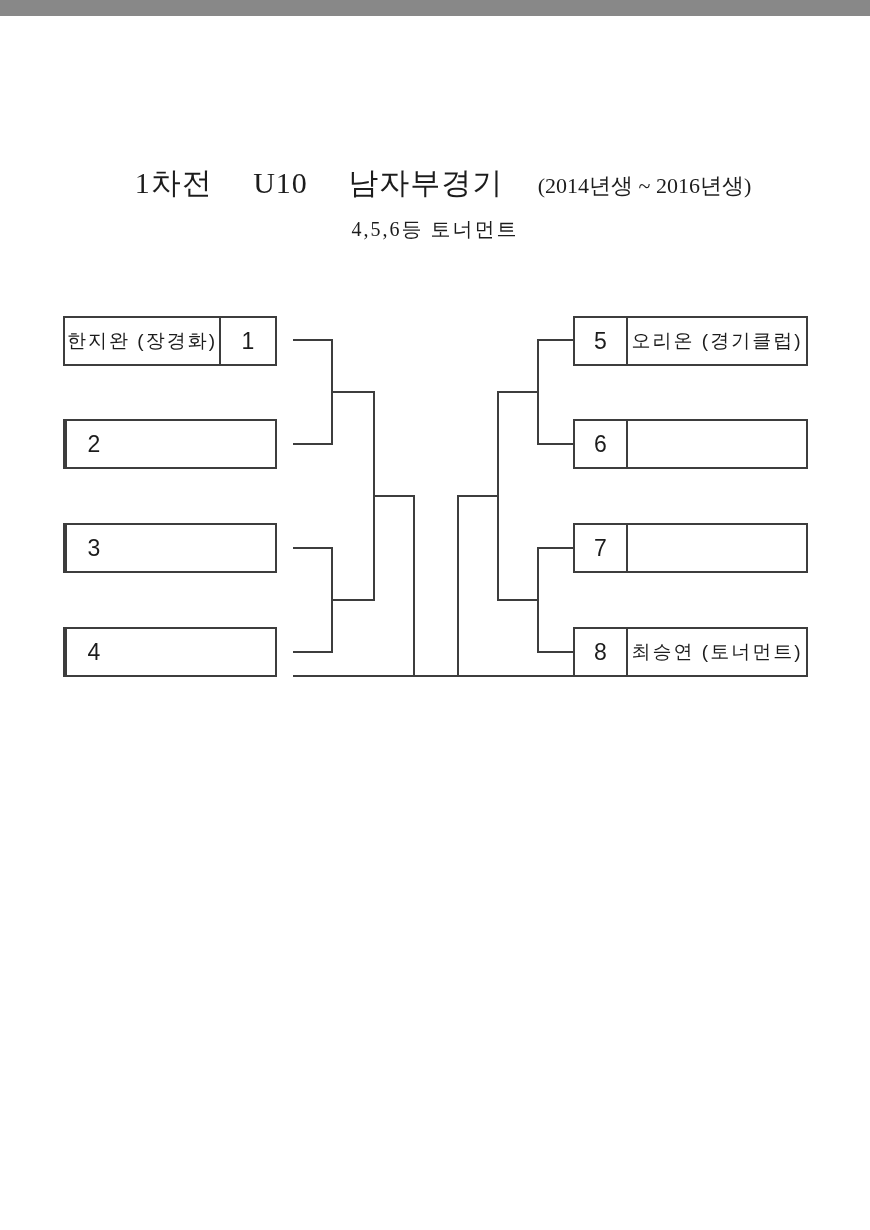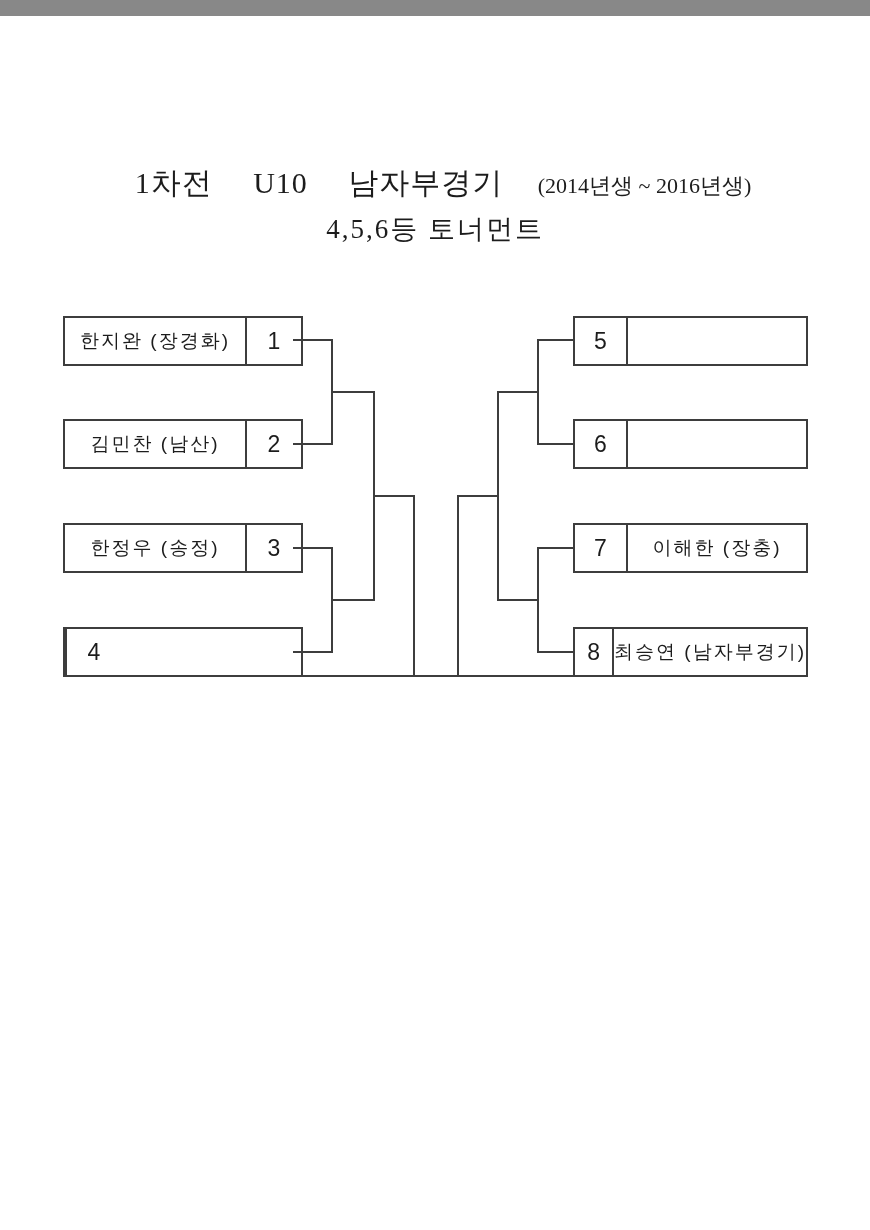--- a/index.html
+++ b/index.html
@@ -28,34 +28,34 @@
     white-space:nowrap;
     font-size:30px;line-height:38px;
     letter-spacing:1px;
   }
   .title-line1 .tseg{margin:0 16px;}
   .title-line1 .tsmall{
     font-size:22px;margin-left:10px;letter-spacing:0;
   }
   .title-line2{
     margin-top:8px;
-    font-size:27px;line-height:32px;
+    font-size:20px;line-height:32px;
     letter-spacing:2px;
   }
   
   .pbox{
     position:absolute;
     height:50px;
     border:2px solid var(--line);
     box-sizing:border-box;
     display:flex;
     align-items:stretch;
     background:#fff;
   }
-  .pbox.bl{left:63px;width:240px;}
+  .pbox.bl{left:63px;width:214px;}
   .pbox.br{left:573px;width:235px;}
   .cell{
     display:flex;align-items:center;justify-content:center;
     box-sizing:border-box;
   }
   .name{
     flex:1;
     font-size:19px;
     letter-spacing:2px;
     white-space:nowrap;
@@ -85,44 +85,42 @@
       <span class="tsmall">(2014년생 ~ 2016년생)</span>
     </div>
     <div class="title-line2">4,5,6등 토너먼트</div>
   </div>
 
   <div class="pbox bl r1">
     <div class="cell name">한지완 (장경화)</div>
     <div class="cell seed">1</div>
   </div>
   <div class="pbox bl r2">
-    <div class="cell name">김민찬 (남산)</div>
     <div class="cell seed">2</div>
   </div>
   <div class="pbox bl r3">
-    <div class="cell name">한정우 (송정)</div>
     <div class="cell seed">3</div>
   </div>
   <div class="pbox bl r4">
     <div class="cell seed">4</div>
   </div>
 
   <div class="pbox br r1">
     <div class="cell seed">5</div>
+    <div class="cell name">오리온 (경기클럽)</div>
   </div>
   <div class="pbox br r2">
     <div class="cell seed">6</div>
   </div>
   <div class="pbox br r3">
     <div class="cell seed">7</div>
-    <div class="cell name">이해한 (장충)</div>
   </div>
   <div class="pbox br r4">
     <div class="cell seed">8</div>
-    <div class="cell name">최승연 (남자부경기)</div>
+    <div class="cell name">최승연 (토너먼트)</div>
   </div>
 
   <div class="hline" style="left:293px;top:323px;width:40px"></div>
   <div class="hline" style="left:293px;top:427px;width:40px"></div>
   <div class="vline" style="left:331px;top:323px;height:106px"></div>
   <div class="hline" style="left:333px;top:375px;width:42px"></div>
 
   <div class="hline" style="left:293px;top:531px;width:40px"></div>
   <div class="hline" style="left:293px;top:635px;width:40px"></div>
   <div class="vline" style="left:331px;top:531px;height:106px"></div>

